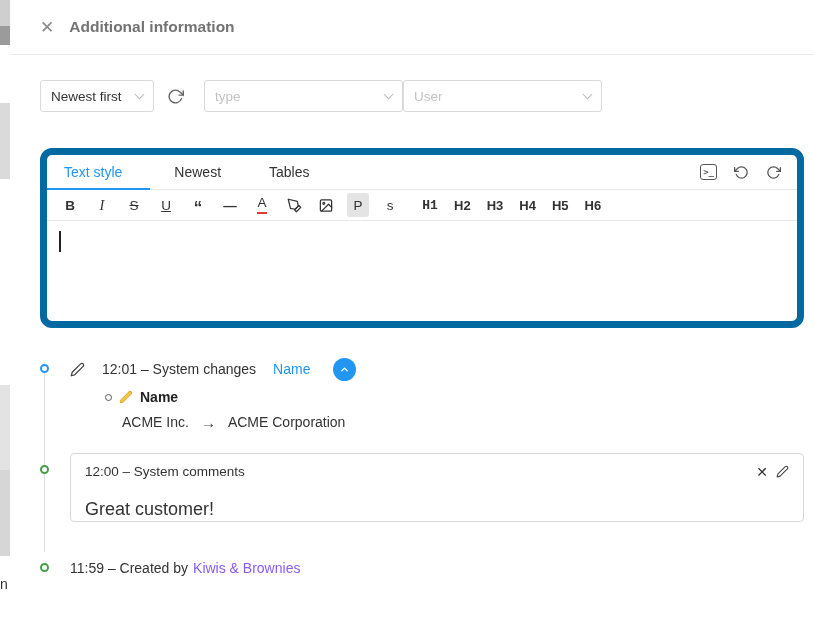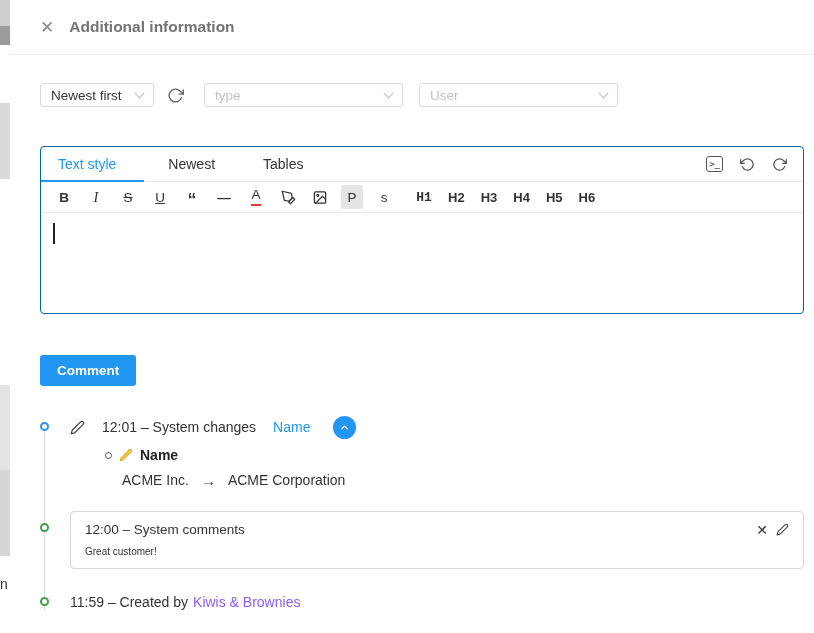--- a/index.html
+++ b/index.html
@@ -25,40 +25,40 @@
   .panel-header {
     display:flex; align-items:center; height:55px; padding:0 30px; gap:15px;
     border-bottom:1px solid #ececec;
   }
   .close-icon { color:#8a8a8a; font-size:17px; line-height:1; cursor:pointer; }
   .panel-title { margin:0; font-size:15.5px; font-weight:600; color:#737373; }
 
   
   .filters { display:flex; align-items:center; margin:25px 30px 0 30px; }
   .select {
-    height:24px; border:1px solid #d9d9d9; border-radius:3px; background:#fff;
+    height:32px; border:1px solid #d9d9d9; border-radius:3px; background:#fff;
     display:flex; align-items:center; padding:0 10px; font-size:13.5px; cursor:pointer;
   }
   .select-sort { width:114px; }
   .select-type { width:199px; margin-left:14px; }
-  .select-user { width:199px; margin-left:16px; }
+  .select-user { width:199px; margin-left:0; }
   .select .val { color:#333; }
   .select .ph { color:#c3c3c3; }
   .chevron {
     margin-left:auto; width:7px; height:7px;
     border-right:1.5px solid #bdbdbd; border-bottom:1.5px solid #bdbdbd;
     transform:rotate(45deg); margin-top:-4px;
   }
   .refresh-btn {
     width:30px; height:30px; border:none; background:none; margin-left:6px;
     display:flex; align-items:center; justify-content:center; cursor:pointer; padding:0;
   }
 
   
-  .editor { margin:36px 10px 16px 30px; border:1px solid #0369a1; border-radius:4px; background:#fff; }
+  .editor { margin:36px 10px 0 30px; border:7px solid #0369a1; border-radius:12px; background:#fff; }
   .tabs-row { display:flex; align-items:center; height:35px; border-bottom:1px solid #e8e8e8; }
   .tab {
     padding:0 24px; height:100%; display:flex; align-items:center;
     font-size:14px; color:#333; cursor:pointer; position:relative;
   }
   .tab:first-child { padding-left:17px; padding-right:28px; }
   .tab.active { color:#2196f3; }
   .tab.active::after { content:""; position:absolute; left:0; right:0; bottom:-1px; height:2px; background:#2196f3; }
   .tab-icons { margin-left:auto; display:flex; align-items:center; gap:17px; padding-right:16px; }
   .icon-btn { display:flex; align-items:center; justify-content:center; cursor:pointer; background:none; border:none; padding:0; }
@@ -111,28 +111,28 @@
     width:23px; height:23px; border-radius:50%; background:#2196f3; border:none;
     display:flex; align-items:center; justify-content:center; margin-left:6px; cursor:pointer; padding:0;
   }
   .tl-subrow { display:flex; align-items:center; gap:7px; margin:5px 0 0 35px; height:20px; }
   .sub-bullet { width:7px; height:7px; border:1.5px solid #555; border-radius:50%; background:#fff; }
   .sub-field { font-weight:bold; color:#222; }
   .tl-change { display:flex; align-items:center; gap:12px; margin:4px 0 0 52px; height:22px; color:#333; }
   .arrow-right { font-size:15px; color:#444; }
 
   .tl-item2 { margin-top:20px; }
-  .card { border:1px solid #d8d8d8; border-radius:4px; padding:10px 14px 11px 14px; background:#fff; }
+  .card { border:1px solid #d8d8d8; border-radius:4px; padding:10px 14px 1px 14px; background:#fff; }
   .card-head { display:flex; align-items:center; font-size:13.5px; color:#333; }
   .card-actions { margin-left:auto; display:flex; align-items:center; gap:8px; }
   .card-close { font-size:14px; color:#333; cursor:pointer; line-height:1; }
-  .card-body { margin-top:9px; font-size:10px; color:#333; }
+  .card-body { margin-top:20px; font-size:18px; color:#333; }
   .tl-item2 .bullet-green { top:12px; }
 
-  .tl-item3 { margin-top:23px; }
+  .tl-item3 { margin-top:36px; }
   .tl-item3 .bullet-green { top:5px; }
   .tl-row3 { display:flex; align-items:center; gap:5px; height:20px; }
   .teal-link { color:#8b5cf6; cursor:pointer; text-decoration:none; }
 
   svg { display:block; }
 </style>
 </head>
 <body>
 
 <div class="left-strip">
@@ -233,21 +233,20 @@
       <button class="tb tb-hx">H4</button>
       <button class="tb tb-hx">H5</button>
       <button class="tb tb-hx">H6</button>
     </div>
 
     <div class="editor-content">
       <span class="caret"></span>
     </div>
   </div>
 
-  <button class="comment-btn">Comment</button>
 
   <div class="timeline">
     <div class="tl-line"></div>
 
     <div class="tl-item">
       <span class="bullet bullet-blue"></span>
       <div class="tl-row1">
         <svg width="15" height="15" viewBox="0 0 24 24" fill="none" stroke="#444" stroke-width="2" stroke-linecap="round" stroke-linejoin="round">
             <path d="M17 3a2.828 2.828 0 1 1 4 4L7.5 20.5 2 22l1.5-5.5L17 3z"></path>
           </svg>

